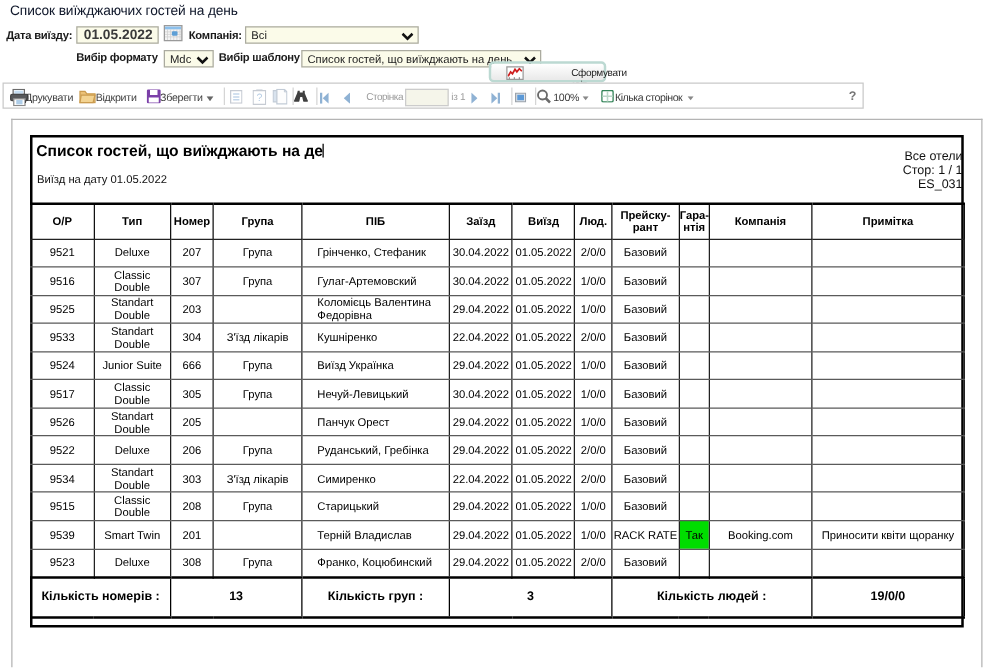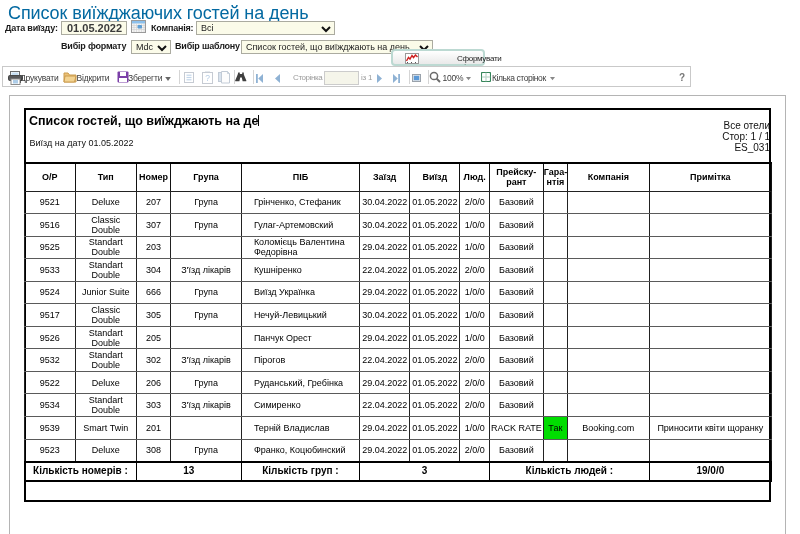--- a/index.html
+++ b/index.html
@@ -1,20 +1,20 @@
 <!DOCTYPE html>
 <html><head>
 <meta charset="utf-8">
 <style>
 * { margin:0; padding:0; box-sizing:border-box; }
 html,body { width:800px; height:534px; background:#fff; font-family:"Liberation Sans",sans-serif; overflow:hidden; }
 body { position:relative; }
 .abs { position:absolute; }
 
-#pgtitle { left:8px; top:3px; font-size:18px; color:#0369a1; letter-spacing:-0.1px; }
+#pgtitle { left:8px; top:3px; font-size:11px; color:#0f172a; letter-spacing:-0.1px; }
 .lbl { font-size:9px; font-weight:bold; color:#1a1a1a; white-space:nowrap; letter-spacing:-0.2px; }
 .ctl { background:#fbfbe9; border:1px solid #ababa0; font-size:11px; color:#333; }
 #dateinp { left:61px; top:21px; width:66px; height:14px; font-weight:bold; font-size:11px; color:#3a3a3a; padding-left:5px; line-height:12px; }
 #calbtn { left:131px; top:20px; width:15px; height:13px; border:1px solid #9a9a9a; background:#f4f4f4; overflow:hidden; }
 #calbtn svg { display:block; }
 #cmpsel { left:196px; top:21px; width:139px; height:14px; }
 #fmtsel { left:131px; top:40px; width:40px; height:14px; }
 #tplsel { left:241px; top:40px; width:192px; height:14px; }
 .sel { background:#fbfbe9; border:1px solid #ababa0; font-size:9px; color:#222; line-height:12px; padding-left:4px; white-space:nowrap; overflow:hidden; }
 .sel svg { position:absolute; right:3px; top:3px; }
@@ -33,21 +33,21 @@
 #rpt-title { position:absolute; left:3px; top:4px; font-size:12.5px; font-weight:bold; color:#000; white-space:nowrap; }
 #rpt-sub { position:absolute; left:3.5px; top:28px; font-size:9px; color:#111; }
 #rpt-right { position:absolute; right:-1px; top:9.5px; font-size:10px; color:#111; text-align:right; line-height:11px; }
 
 table { position:absolute; left:-2px; top:51.5px; width:747px; border-collapse:collapse; table-layout:fixed; font-size:9px; color:#000; }
 th { border-left:1px solid #111; border-right:1px solid #111; border-top:2px solid #000; border-bottom:1px solid #222; font-size:9px; font-weight:bold; line-height:10.5px; padding:0; text-align:center; vertical-align:middle; }
 td { border-left:1px solid #222; border-right:1px solid #222; border-bottom:1px solid #5a5a5a; padding:0 2px; text-align:center; vertical-align:middle; line-height:10px; overflow:hidden; }
 td.nm { text-align:left; padding-left:12px; }
 tr.data { height:22.56px; }
 tr.hdr { height:28.5px; }
-tr.ftr { height:19px; }
+tr.ftr { height:32px; }
 tr.ftr td { border-top:2px solid #000; border-bottom:2px solid #000; border-left:1px solid #000; border-right:1px solid #000; font-weight:bold; font-size:10px; line-height:12px; }
 td.grn { background:#00dd00; }
 </style>
 </head>
 <body>
 <div class="abs" id="pgtitle">Список виїжджаючих гостей на день</div>
 <div class="abs lbl" style="left:5px;top:23px;">Дата виїзду:</div>
 <div class="abs ctl" id="dateinp">01.05.2022</div>
 <div class="abs" id="calbtn">
     <svg width="13" height="11" viewBox="0 0 13 11">
@@ -306,34 +306,20 @@
             <td class="nm">Панчук Орест</td>
             <td>29.04.2022</td>
             <td>01.05.2022</td>
             <td>1/0/0</td>
             <td>Базовий</td>
             <td></td>
             <td></td>
             <td></td>
           </tr>
    <tr class="data">
-            <td>9532</td>
-            <td>Standart Double</td>
-            <td>302</td>
-            <td>З'їзд лікарів</td>
-            <td class="nm">Пірогов</td>
-            <td>22.04.2022</td>
-            <td>01.05.2022</td>
-            <td>2/0/0</td>
-            <td>Базовий</td>
-            <td></td>
-            <td></td>
-            <td></td>
-          </tr>
-   <tr class="data">
             <td>9522</td>
             <td>Deluxe</td>
             <td>206</td>
             <td>Група</td>
             <td class="nm">Руданський, Гребінка</td>
             <td>29.04.2022</td>
             <td>01.05.2022</td>
             <td>2/0/0</td>
             <td>Базовий</td>
             <td></td>
@@ -342,20 +328,34 @@
           </tr>
    <tr class="data">
             <td>9534</td>
             <td>Standart Double</td>
             <td>303</td>
             <td>З'їзд лікарів</td>
             <td class="nm">Симиренко</td>
             <td>22.04.2022</td>
             <td>01.05.2022</td>
             <td>2/0/0</td>
+            <td>Базовий</td>
+            <td></td>
+            <td></td>
+            <td></td>
+          </tr>
+   <tr class="data">
+            <td>9515</td>
+            <td>Classic Double</td>
+            <td>208</td>
+            <td>Група</td>
+            <td class="nm">Старицький</td>
+            <td>29.04.2022</td>
+            <td>01.05.2022</td>
+            <td>1/0/0</td>
             <td>Базовий</td>
             <td></td>
             <td></td>
             <td></td>
           </tr>
    <tr class="data">
             <td>9539</td>
             <td>Smart Twin</td>
             <td>201</td>
             <td></td>

